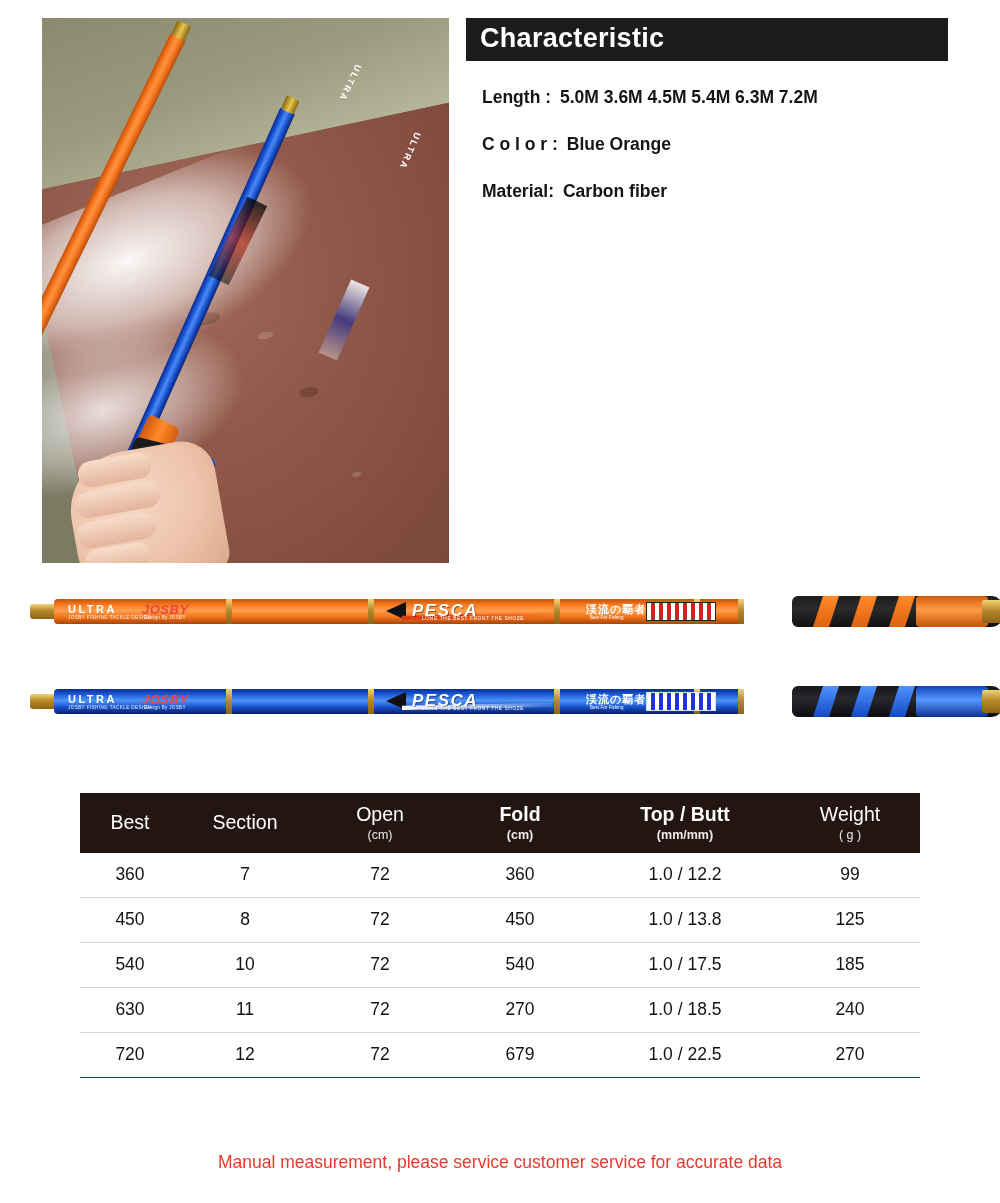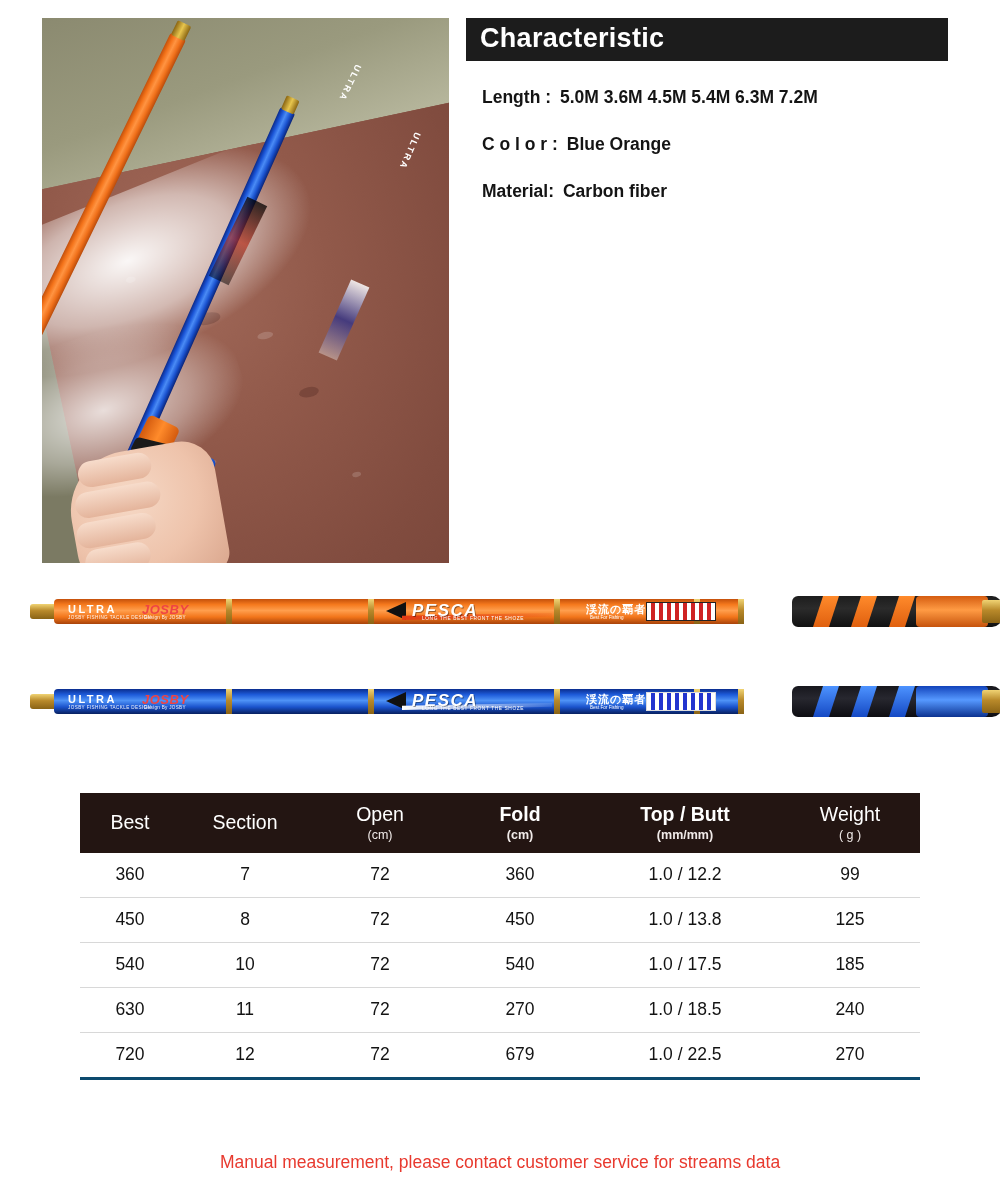--- a/index.html
+++ b/index.html
@@ -328,21 +328,21 @@
     margin-top: 2px;
     color: #f0eae8;
   }
   tbody td {
     font-size: 17.5px;
     text-align: center;
     padding: 11px 0 12px 0;
     border-bottom: 1px solid #d8d8d8;
     color: #131313;
   }
-  tbody tr:last-child td { border-bottom: 3px solid #0c4a6e; }
+  tbody tr:last-child td { border-bottom: 1px solid #0c4a6e; }
 
   .note {
     position: absolute;
     left: 0; top: 1152px;
     width: 1000px;
     text-align: center;
     color: #e8392e;
     font-size: 17.5px;
   }
 </style>
@@ -522,13 +522,13 @@
         <td>12</td>
         <td>72</td>
         <td>679</td>
         <td>1.0  /  22.5</td>
         <td>270</td>
       </tr>
     </tbody>
   </table>
 </div>
 
-<div class="note">Manual measurement, please contact customer service for streams data</div>
+<div class="note">Manual measurement, please service customer service for accurate data</div>
 
 </body></html>

